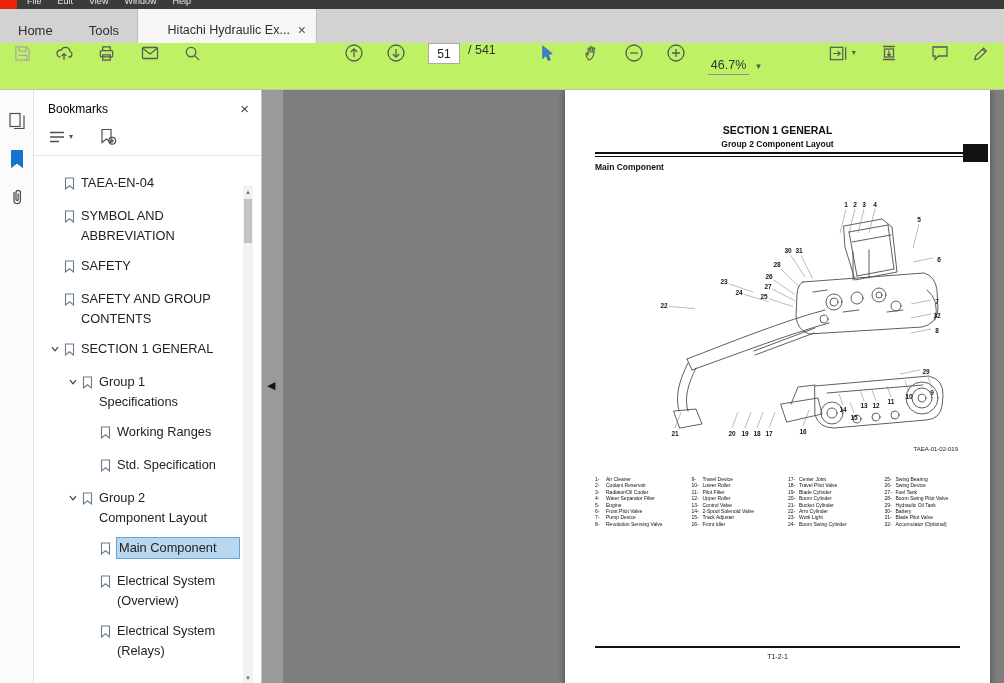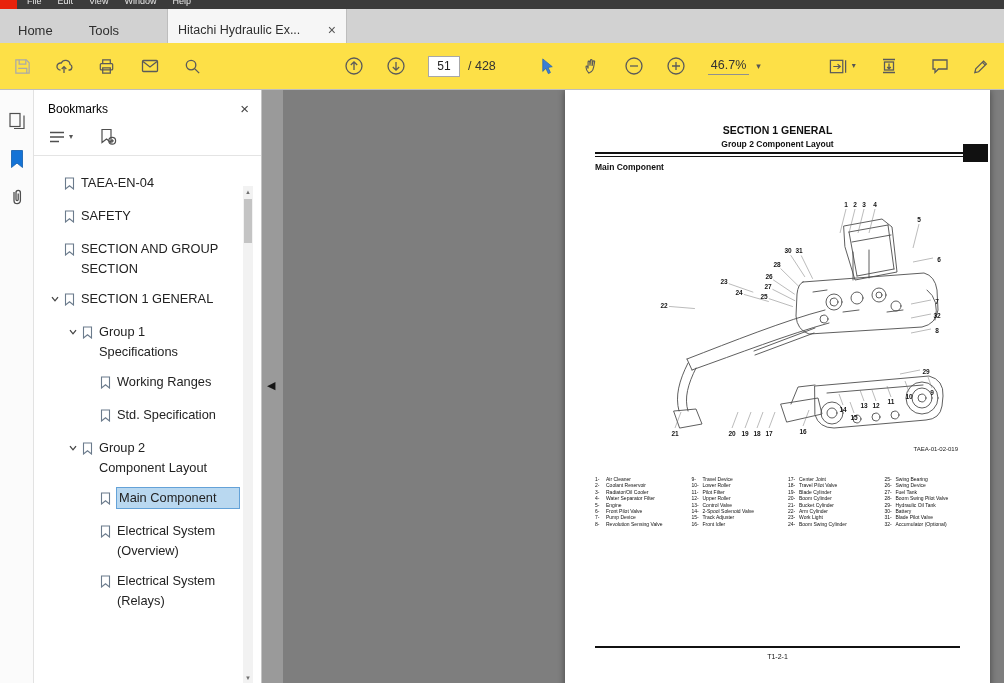--- a/index.html
+++ b/index.html
@@ -9,25 +9,25 @@
 
   
   .menubar{position:absolute;top:0;left:0;right:0;height:24px;background:#3b3b3b;overflow:hidden;display:flex}
   .adobe-block{width:17px;height:9px;background:#e8220b;flex:none}
   .menu-items{display:flex;gap:16px;margin-left:10px;margin-top:-6px}
   .menu-item{color:#e6e6e6;font-size:9px;line-height:14px;white-space:nowrap}
 
   
   .tabbar{position:absolute;top:9px;left:0;right:0;height:42px;background:#d2d2d2;display:flex;align-items:stretch}
   .tab{display:flex;align-items:center;padding:0 18px;font-size:13px;color:#2e2e2e;cursor:default}
-  .tab.document{background:#f6f6f6;border-left:1px solid #bdbdbd;border-right:1px solid #bdbdbd;width:180px;justify-content:space-between;padding:0 10px;font-size:12.5px;margin-left:30px}
+  .tab.document{background:#f6f6f6;border-left:1px solid #bdbdbd;border-right:1px solid #bdbdbd;width:180px;justify-content:flex-end;padding:0 10px;font-size:12.5px;}
   .tab-close{font-size:14px;color:#555;margin-left:8px;line-height:1}
 
   
-  .toolbar{position:absolute;top:43px;left:0;right:0;height:47px;background:#fde047;border-bottom:1px solid #bdbdbd;display:flex;align-items:center;padding:0 14px 0 12px}
+  .toolbar{position:absolute;top:43px;left:0;right:0;height:47px;background:#bef264;border-bottom:1px solid #bdbdbd;display:flex;padding:0 14px 0 12px}
   .ticon{width:20px;height:20px;display:inline-flex;align-items:center;justify-content:center;flex:none}
   .ticon svg{display:block}
   .page-input{width:32px;height:21px;border:1px solid #a8a8a8;background:#fff;text-align:center;font-size:12px;font-family:inherit;color:#222;margin-left:22px}
   .page-total{font-size:12.5px;color:#333;margin-left:8px;white-space:nowrap}
   .zoom-combo{display:flex;align-items:center;margin-left:22px;cursor:default}
   .zoom-value{font-size:12.5px;color:#333;border-bottom:1px solid #909090;padding:1px 3px 2px}
   .caret{font-size:9px;color:#555;margin-left:7px;line-height:1}
   .small-caret{font-size:8px;color:#555;margin-left:3px;line-height:1}
 
   
@@ -153,21 +153,21 @@
           <path d="M10 14 V6 M6.8 9 L10 5.8 L13.2 9"></path>
         </svg>
     </span>
     <span class="ticon" style="margin-left:22px">
       <svg width="20" height="20" viewBox="0 0 20 20" fill="none" stroke="#5a5a5a" stroke-width="1.3">
           <circle cx="10" cy="10" r="8"></circle>
           <path d="M10 6 V14 M6.8 11 L10 14.2 L13.2 11"></path>
         </svg>
     </span>
     <input class="page-input" readonly="" value="51" style="">
-    <span class="page-total">/ 428</span>
+    <span class="page-total">/ 541</span>
 
     <span class="ticon" style="margin-left:42px">
       <svg width="19" height="19" viewBox="0 0 20 20">
           <path d="M5 2 L15 10.2 L10.6 11 L13.1 16.4 L10.9 17.5 L8.3 12 L5 15.2 Z" fill="#3a7fd5" stroke="#2d66ad" stroke-width="0.8"></path>
         </svg>
     </span>
     <span class="ticon" style="margin-left:24px">
       <svg width="19" height="19" viewBox="0 0 20 20" fill="none" stroke="#5a5a5a" stroke-width="1.2">
           <path d="M7.2 17 C5.4 15.2 4.2 12.4 4.2 10.4 c0-1 1.5-1 1.7 0 l.5 1.7 V5.2 c0-1.2 1.7-1.2 1.8 0 l.2 4 .5-5.6 c.1-1.2 1.8-1.1 1.8 .1 l-.1 5.7 1-4.7 c.3-1.1 1.9-.8 1.7 .3 l-1.1 6 c-.4 2-1.1 3.6-2.2 4.3 z"></path>
         </svg>
@@ -262,28 +262,35 @@
             <span class="bm-icon"><svg width="11" height="13" viewBox="0 0 11 13">
                 <path d="M1.5 1 h8 v11 l-4 -3.2 l-4 3.2 z" fill="none" stroke="#6b7b8c" stroke-width="1.1"></path>
               </svg></span>
             <span class="bm-label">TAEA-EN-04</span>
           </div>
           <div class="bm-row lvl0">
             <span class="bm-chevron"></span>
             <span class="bm-icon"><svg width="11" height="13" viewBox="0 0 11 13">
                 <path d="M1.5 1 h8 v11 l-4 -3.2 l-4 3.2 z" fill="none" stroke="#6b7b8c" stroke-width="1.1"></path>
               </svg></span>
+            <span class="bm-label">SYMBOL AND ABBREVIATION</span>
+          </div>
+          <div class="bm-row lvl0">
+            <span class="bm-chevron"></span>
+            <span class="bm-icon"><svg width="11" height="13" viewBox="0 0 11 13">
+                <path d="M1.5 1 h8 v11 l-4 -3.2 l-4 3.2 z" fill="none" stroke="#6b7b8c" stroke-width="1.1"></path>
+              </svg></span>
             <span class="bm-label">SAFETY</span>
           </div>
           <div class="bm-row lvl0">
             <span class="bm-chevron"></span>
             <span class="bm-icon"><svg width="11" height="13" viewBox="0 0 11 13">
                 <path d="M1.5 1 h8 v11 l-4 -3.2 l-4 3.2 z" fill="none" stroke="#6b7b8c" stroke-width="1.1"></path>
               </svg></span>
-            <span class="bm-label">SECTION AND GROUP SECTION</span>
+            <span class="bm-label">SAFETY AND GROUP CONTENTS</span>
           </div>
           <div class="bm-row lvl0">
             <span class="bm-chevron">
               <svg width="10" height="10" viewBox="0 0 10 10">
                 <path d="M2 3.2 L5 6.8 L8 3.2" fill="none" stroke="#444" stroke-width="1.3"></path>
               </svg>
             </span>
             <span class="bm-icon"><svg width="11" height="13" viewBox="0 0 11 13">
                 <path d="M1.5 1 h8 v11 l-4 -3.2 l-4 3.2 z" fill="none" stroke="#6b7b8c" stroke-width="1.1"></path>
               </svg></span>

